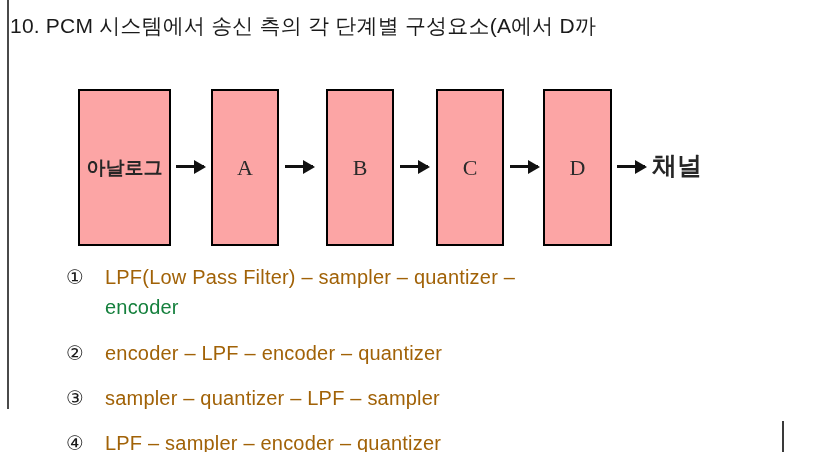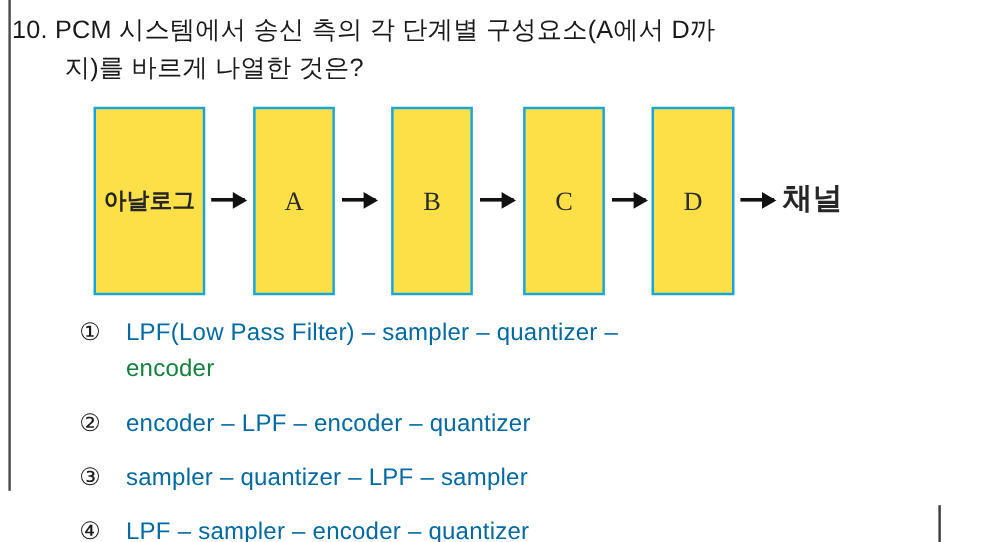--- a/index.html
+++ b/index.html
@@ -56,22 +56,22 @@
     position: absolute;
     left: 0;
     top: 0;
     width: 826px;
     height: 452px;
     pointer-events: none;
   }
   .dbox {
     position: absolute;
     box-sizing: border-box;
-    border: 2px solid #0ea5e9;
-    background: #fde047;
+    border: 2px solid #000000;
+    background: #fca5a5;
     display: flex;
     align-items: center;
     justify-content: center;
     text-align: center;
     pointer-events: auto;
   }
   .dbox-label {
     font-size: 22px;
     line-height: 26px;
     color: #2b2b2b;
@@ -130,21 +130,21 @@
     font-size: 20px;
     line-height: 30px;
     text-align: left;
     color: #1a1a1a;
   }
   .opt-text {
     display: block;
     padding-left: 39px;
     font-size: 20px;
     line-height: 30px;
-    color: #0369a1;
+    color: #a16207;
     letter-spacing: 0.2px;
   }
   .opt-text-cont {
     display: block;
     padding-left: 39px;
     font-size: 20px;
     line-height: 30px;
     color: #15803d;
     letter-spacing: 0.2px;
   }
@@ -155,21 +155,20 @@
 </head>
 <body>
 
 <div id="page">
 
   <div class="edge-rule-left"></div>
   <div class="edge-rule-right"></div>
 
   <div class="question">
     <span class="q-line">10.  PCM 시스템에서 송신 측의 각 단계별 구성요소(A에서 D까</span>
-    <span class="q-line q-line-2">지)를 바르게 나열한 것은?</span>
   </div>
 
   <div class="diagram">
 
     <div class="dbox" style="left:78px; top:89px; width:93px; height:157px;">
       <div>
         <div class="dbox-label ko">아날로그</div>
       </div>
     </div>
 

